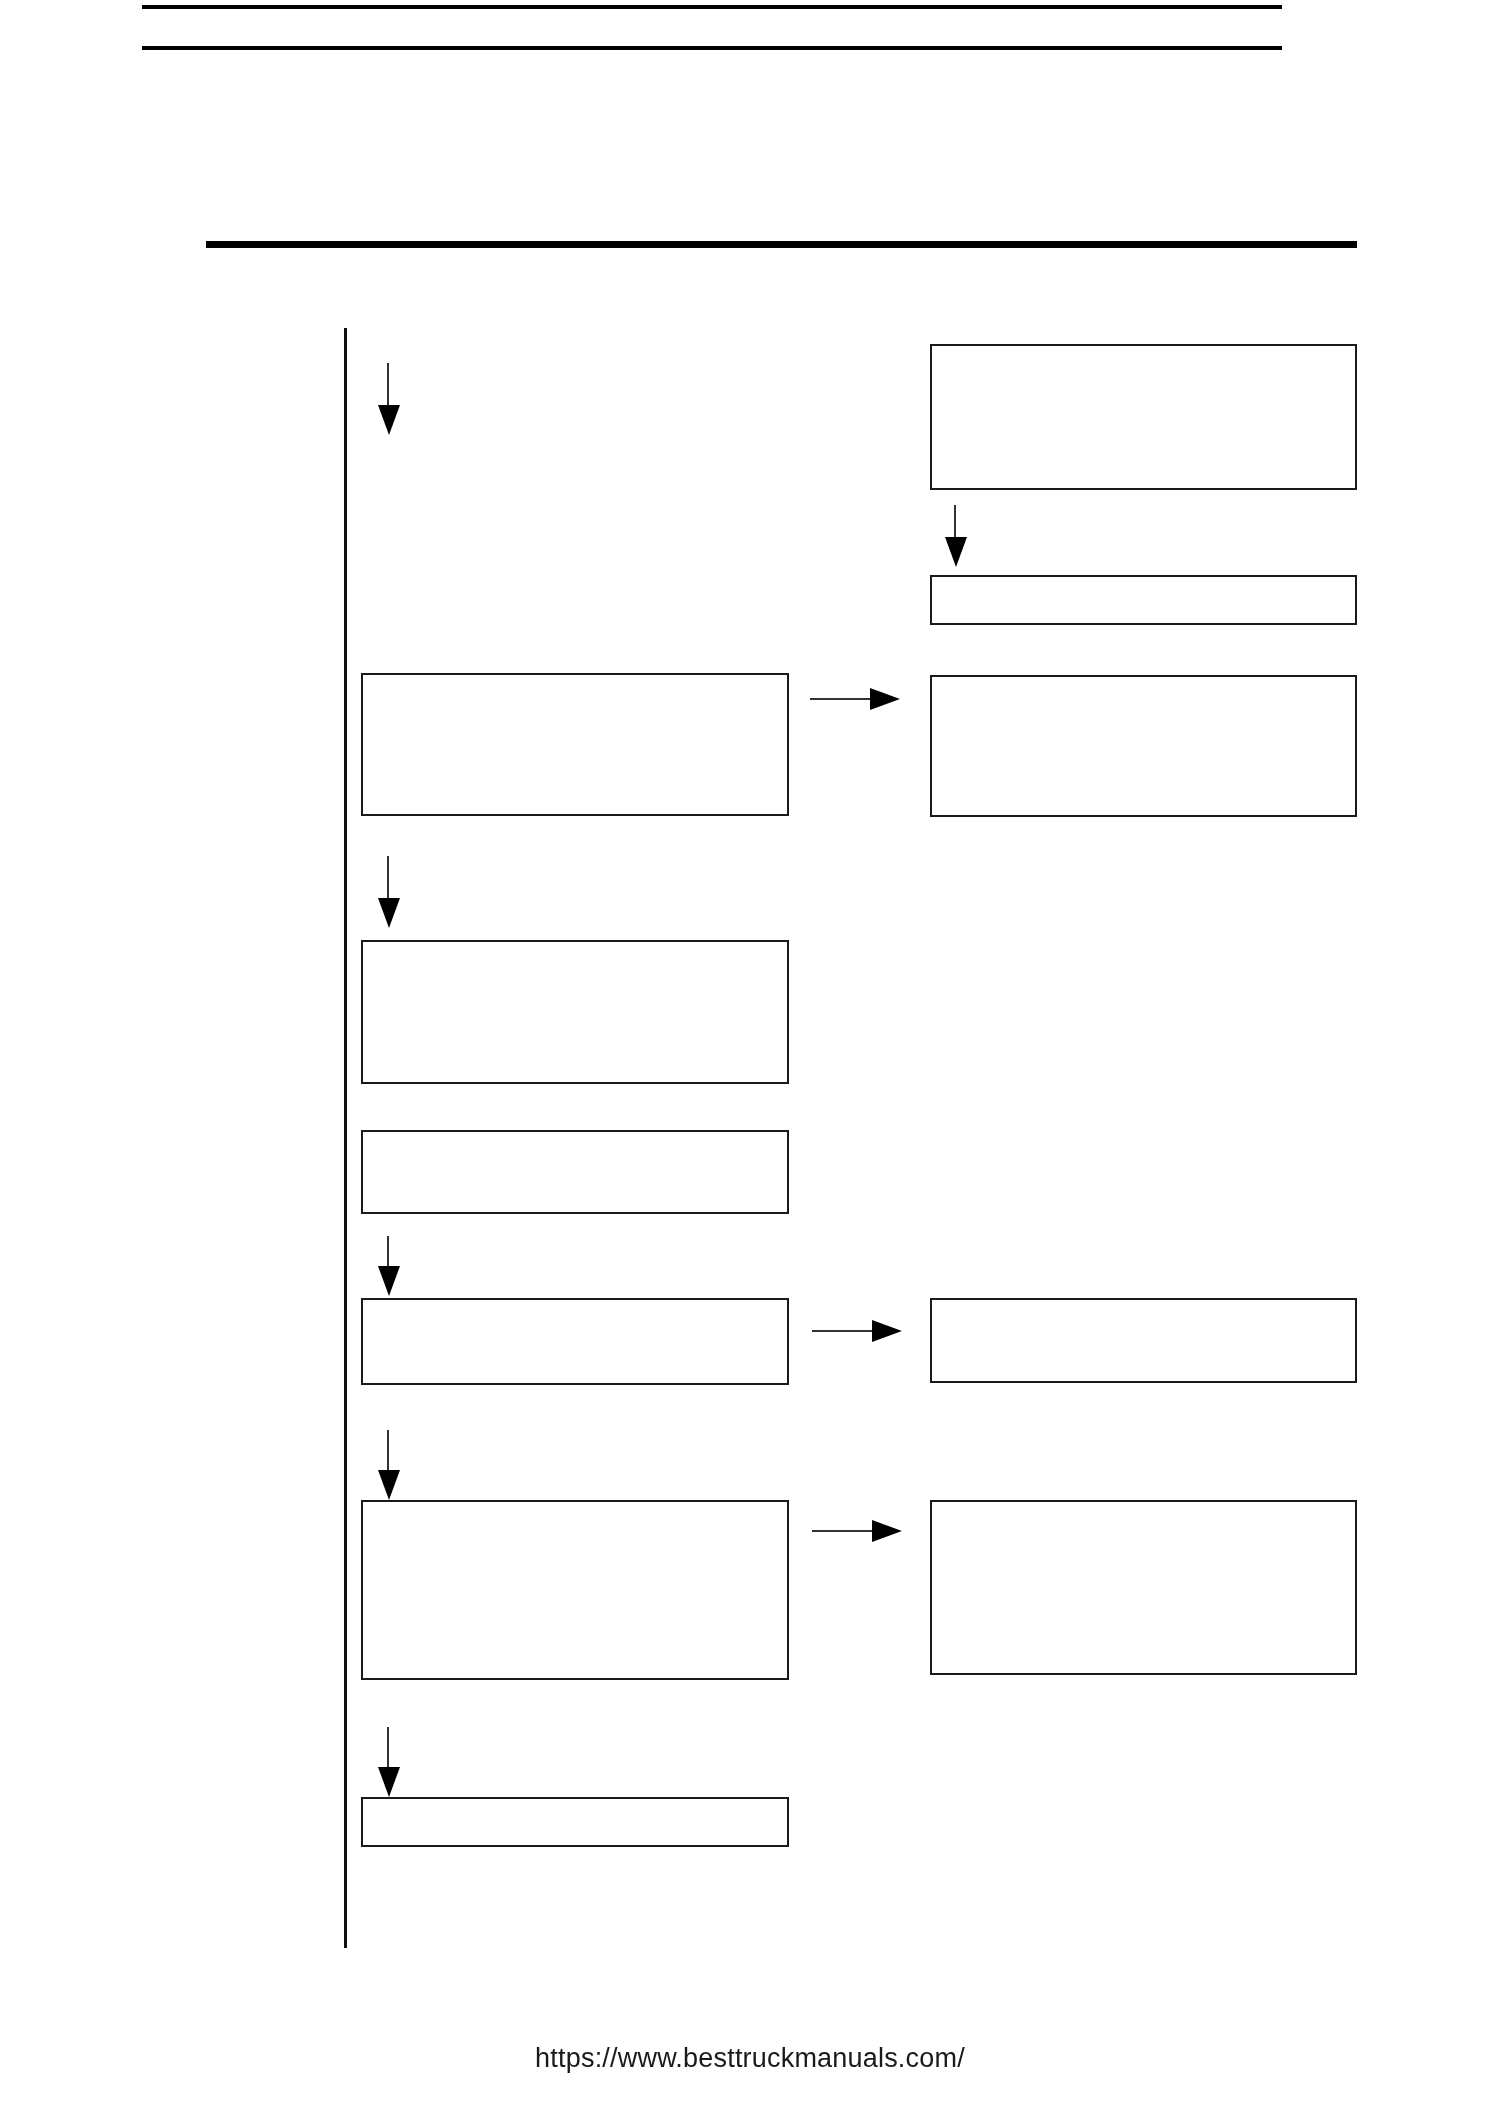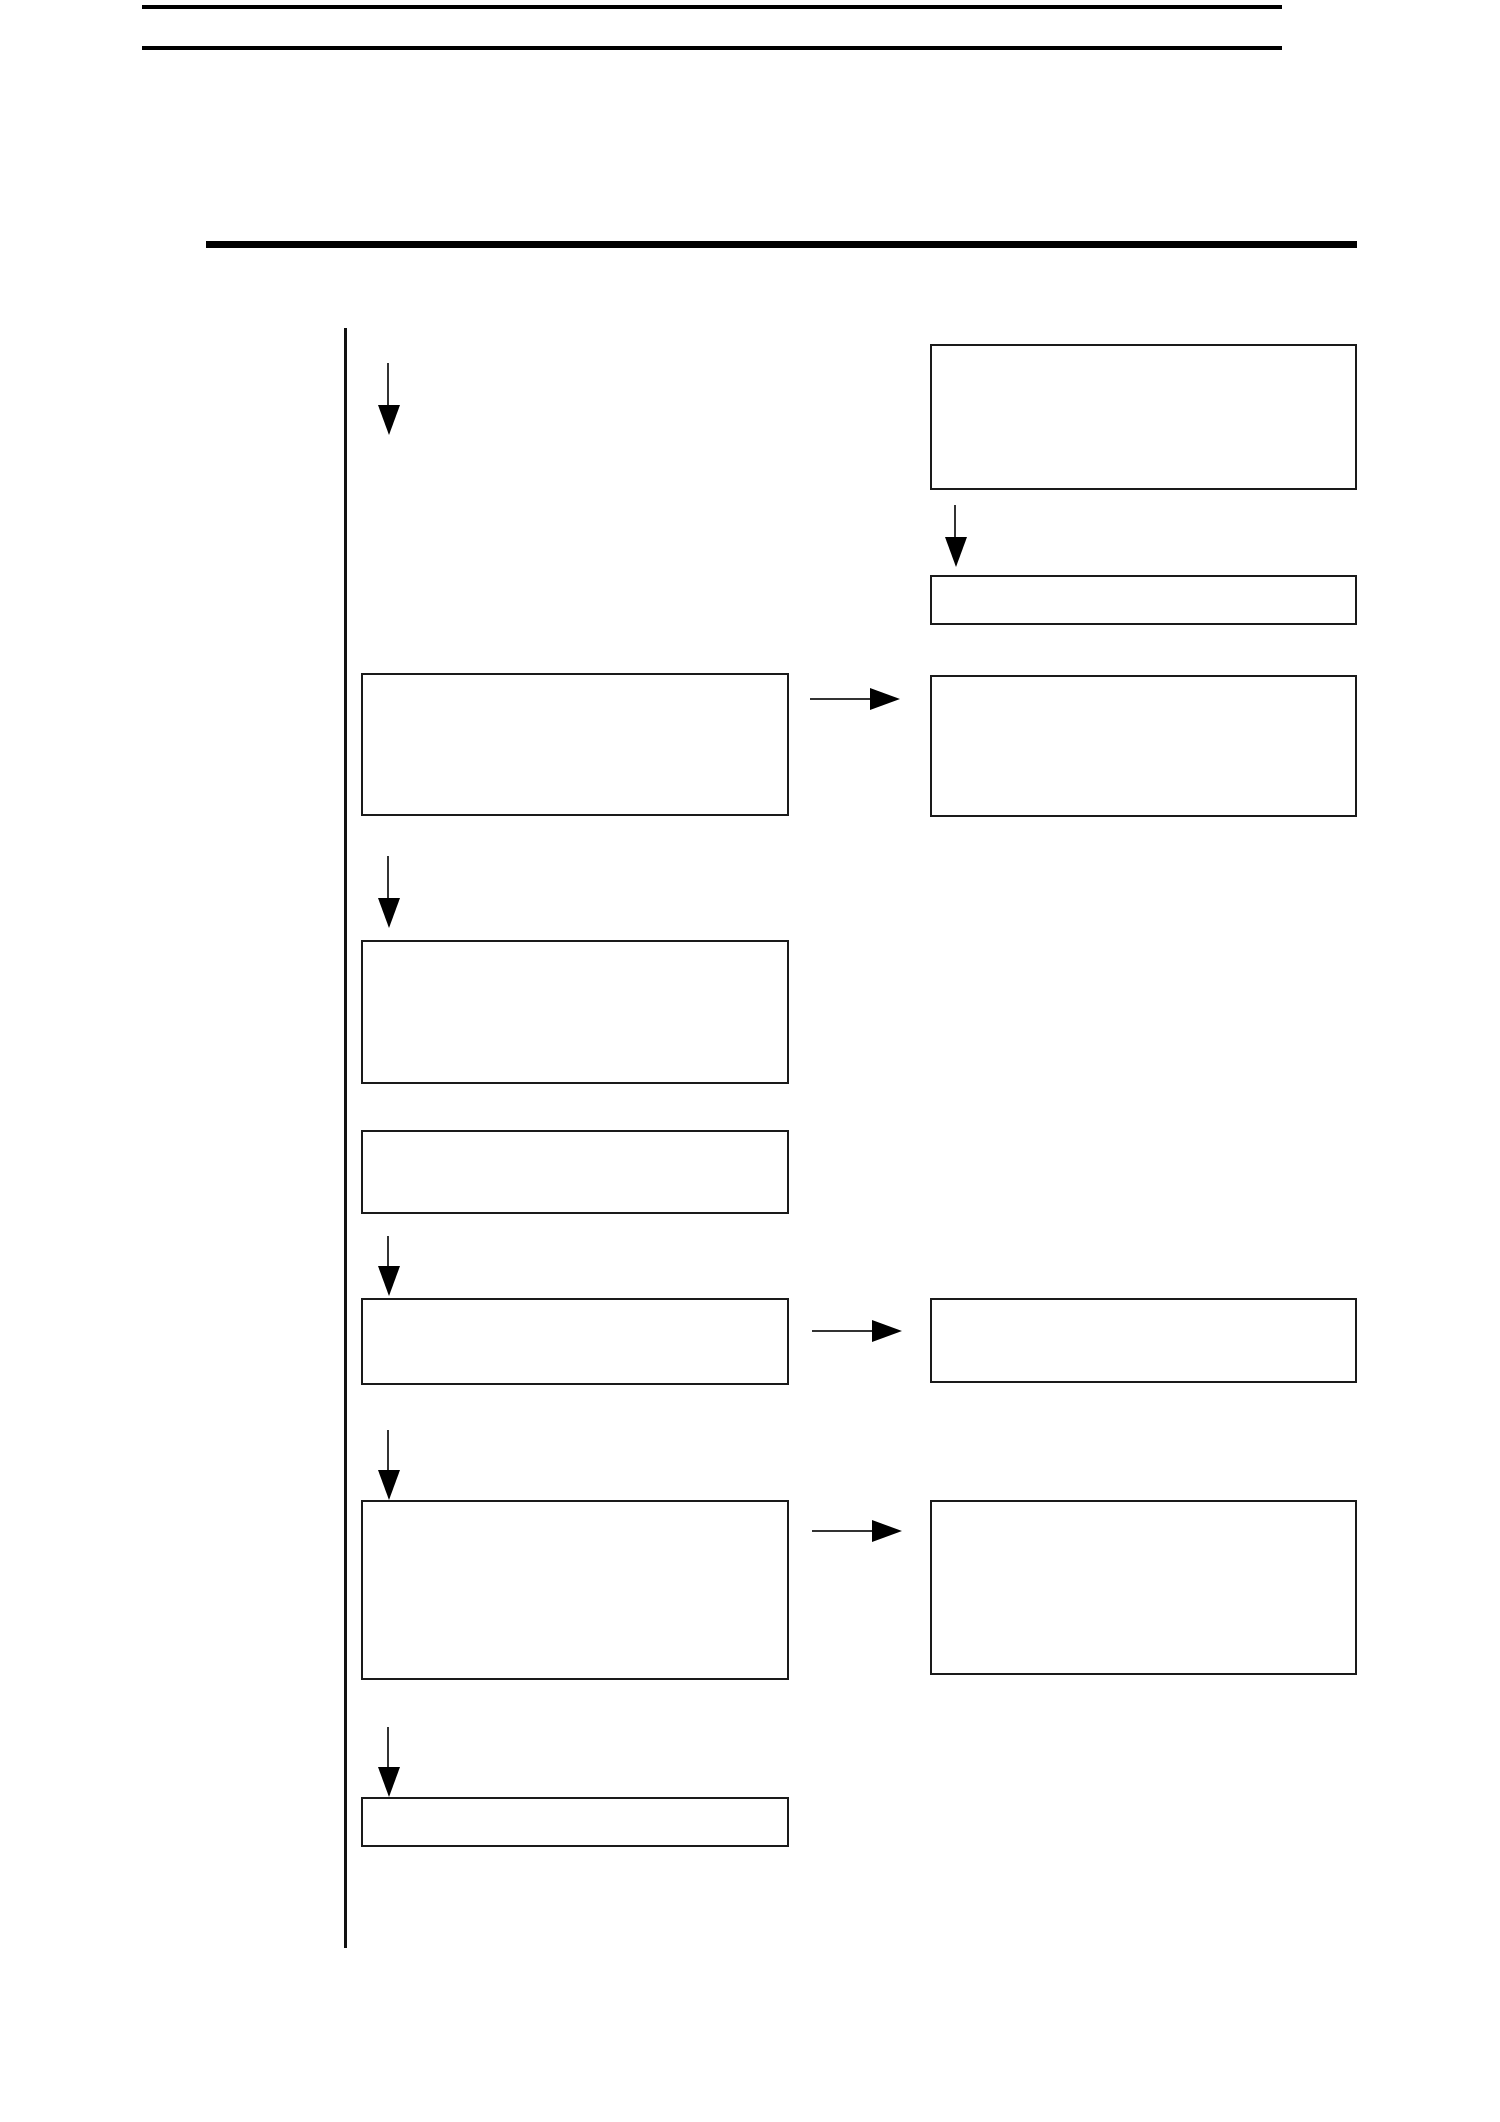--- a/index.html
+++ b/index.html
@@ -195,14 +195,15 @@
   <div class="box" style="left:930px; top:675px; width:427px; height:142px;">
     <span></span>
   </div>
   <div class="box" style="left:930px; top:1298px; width:427px; height:85px;">
     <span></span>
   </div>
   <div class="box" style="left:930px; top:1500px; width:427px; height:175px;">
     <span></span>
   </div>
 
+  <div class="footer-url">https://www.besttruckmanuals.com/</div>
 
 </div>
 
 </body></html>

